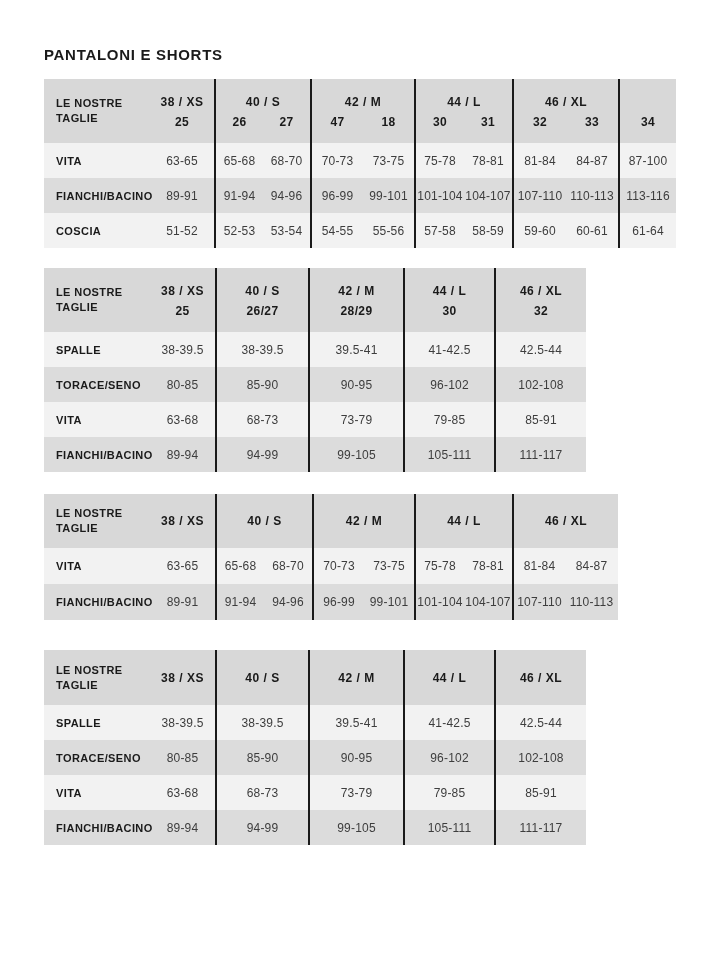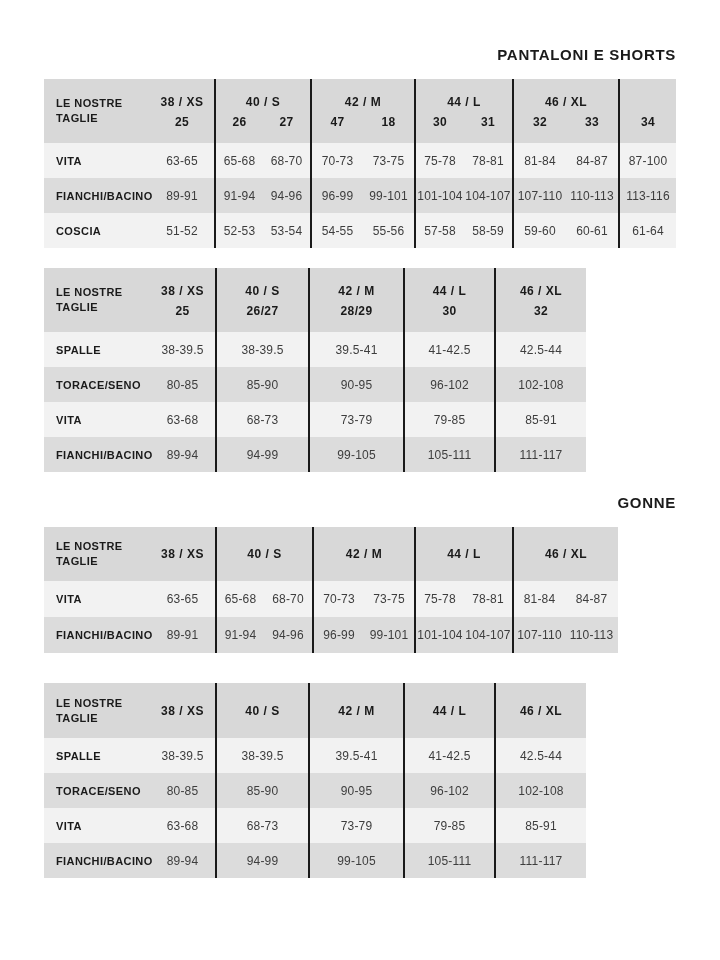--- a/index.html
+++ b/index.html
@@ -20,21 +20,20 @@
     height: 960px;
     padding: 46px 44px 0 44px;
   }
   .section-title {
     font-size: 15px;
     line-height: 17px;
     font-weight: bold;
     letter-spacing: 0.7px;
     margin: 0 0 16px 0;
     color: var(--title-text, #1a1a1a);
-    text-align: right;
   }
   section.tbl-section { margin: 0; }
   section.s0 { margin-bottom: 20px; }
   section.s1 { margin-bottom: 22px; }
   section.s2 { margin-bottom: 30px; }
 
   table.size-table {
     border-collapse: collapse;
     table-layout: fixed;
   }
@@ -255,21 +254,20 @@
               <td class="value gb">99-105</td>
               <td class="value gb">105-111</td>
               <td class="value gb">111-117</td>
             </tr>
           </tbody>
         </table>
       </div>
   </section>
 
   <section class="tbl-section s2">
-    <h2 class="section-title">GONNE</h2>
     <div class="table-host">
         <table class="size-table t2" style="width: 574px;">
           <colgroup>
             <col style="width: 106px;">
             <col style="width: 66px;">
             <col style="width: 48px;">
             <col style="width: 49px;">
             <col style="width: 51px;">
             <col style="width: 51px;">
             <col style="width: 49px;">

